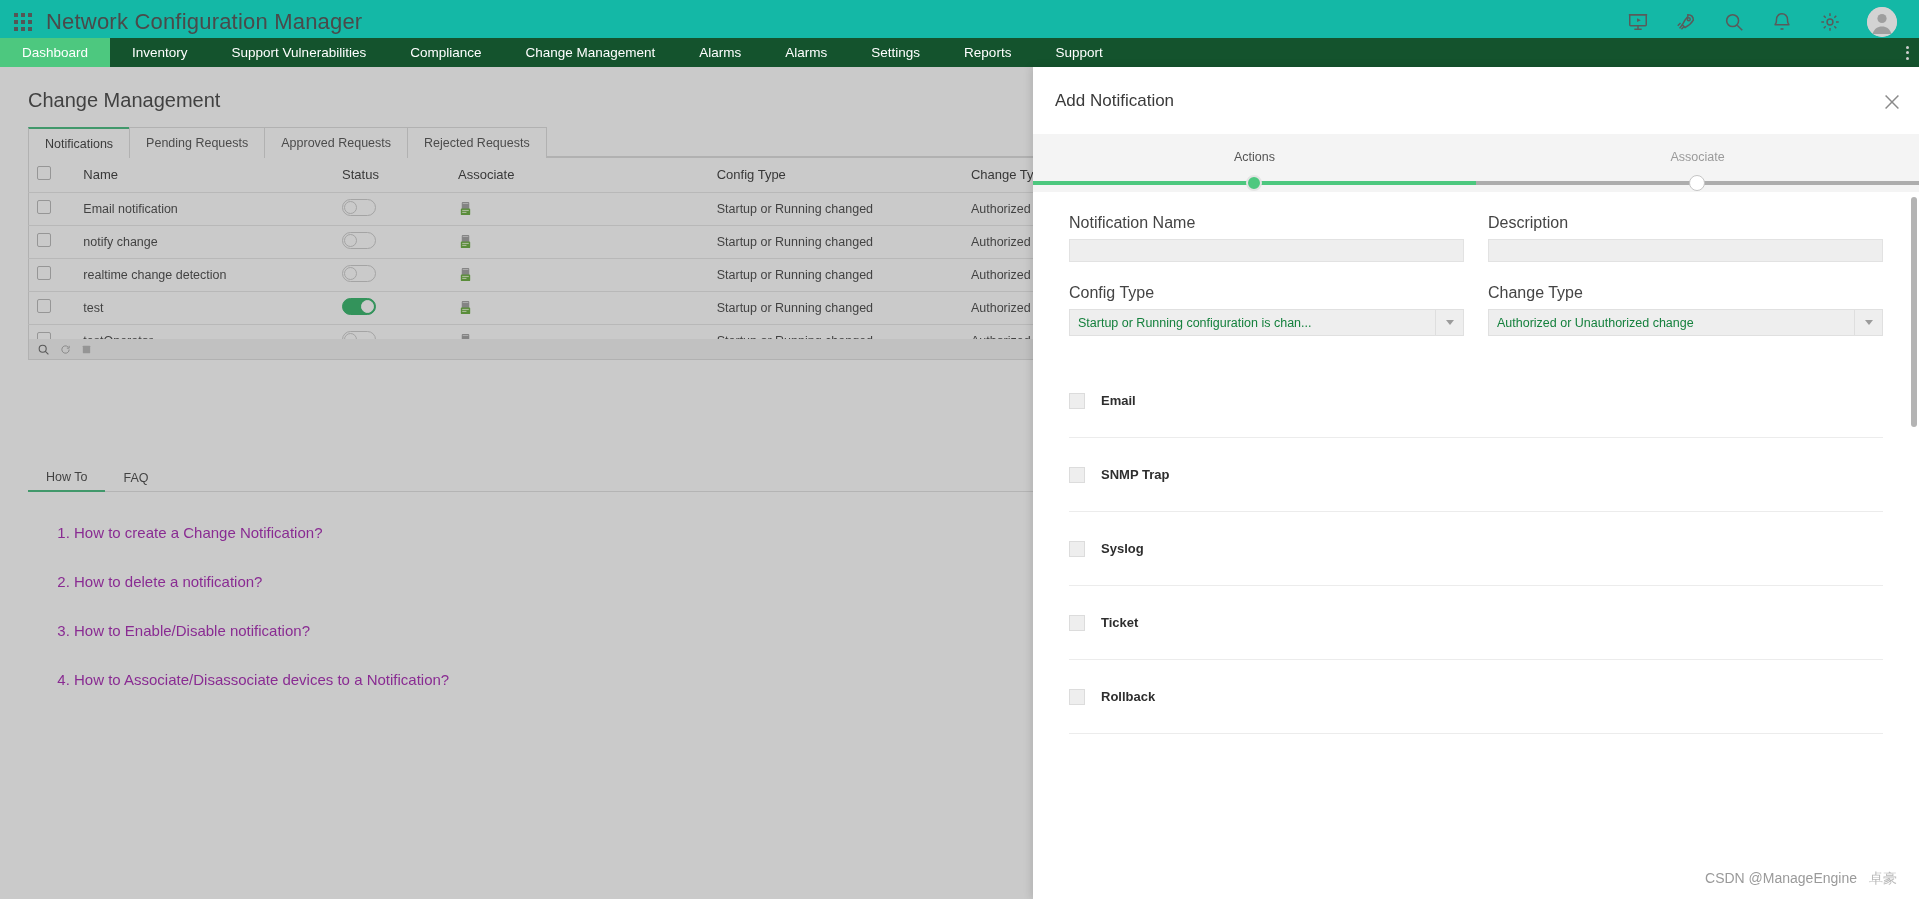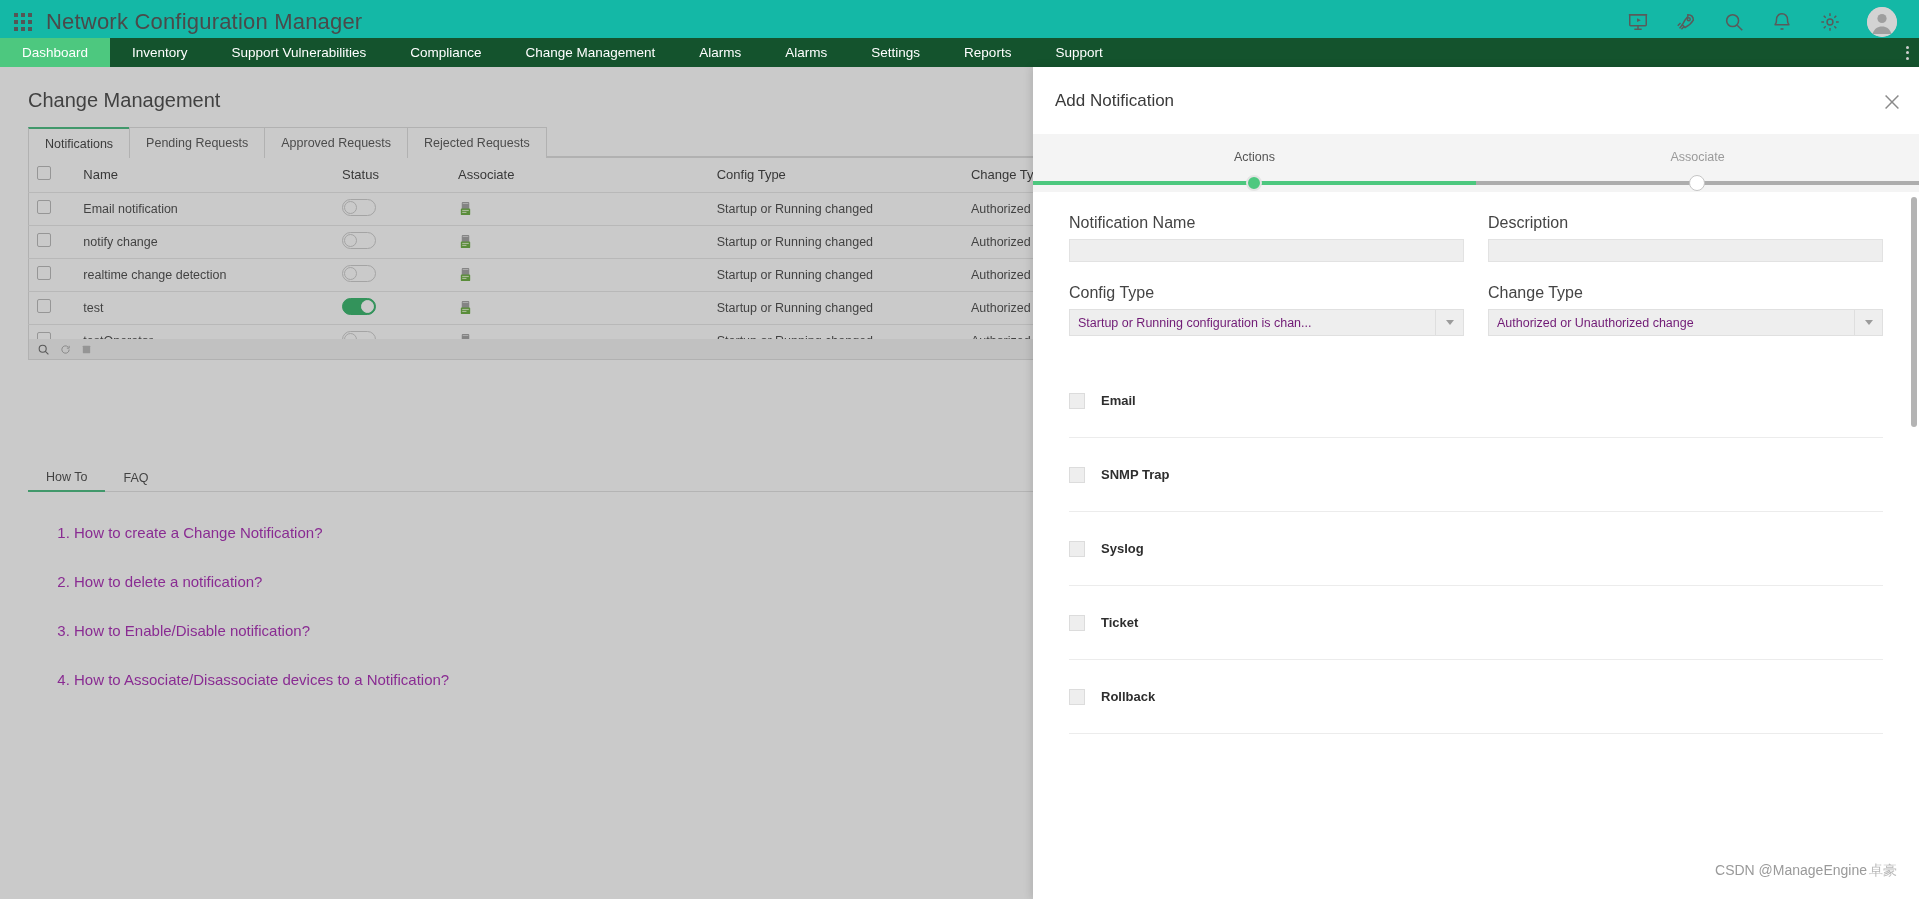--- a/index.html
+++ b/index.html
@@ -203,21 +203,21 @@
   .field-input {
     width: 100%; height: 23px; background: #eeeeee; border: 1px solid #e2e2e2;
     font-size: 12px; color: #333; padding: 0 6px; font-family: "Liberation Sans", sans-serif;
   }
   .field-row2 { margin-top: 22px; }
   .select-wrap {
     width: 100%; height: 27px; background: #eeeeee; border: 1px solid #e0e0e0;
     display: flex; align-items: center; cursor: pointer;
   }
   .select-val {
-    flex: 1; font-size: 12.5px; color: #701a75; padding: 0 8px;
+    flex: 1; font-size: 12.5px; color: #15803d; padding: 0 8px;
     white-space: nowrap; overflow: hidden; text-overflow: ellipsis;
   }
   .select-arrow {
     width: 28px; height: 100%; display: flex; align-items: center; justify-content: center;
     border-left: 1px solid #dedede;
   }
   .select-arrow span {
     width: 0; height: 0; border-left: 4px solid transparent; border-right: 4px solid transparent;
     border-top: 5px solid #9b9b9b; display: block;
   }
@@ -233,23 +233,23 @@
   }
   .act-label { font-size: 13px; color: #2e2e2e; font-weight: 700; }
 
   .panel-scroll {
     position: absolute; right: 2px; top: 130px; width: 6px; height: 230px;
     background: #b4b4b4; border-radius: 3px;
   }
 
   
   .watermark {
-    position: absolute; right: 22px; bottom: 19px;
+    position: absolute; right: 22px; bottom: 11px;
     font-size: 14px; color: #9a9a9a; white-space: nowrap;
-    display: flex; align-items: baseline; gap: 2px;
+    display: flex; align-items: baseline; gap: 12px;
   }
   .wm-cn { color: #b9b9b9; }
 </style>
 </head>
 <body>
 
 <div class="topbar">
   <div class="grid-icon">
     <i></i>
       <i></i>

